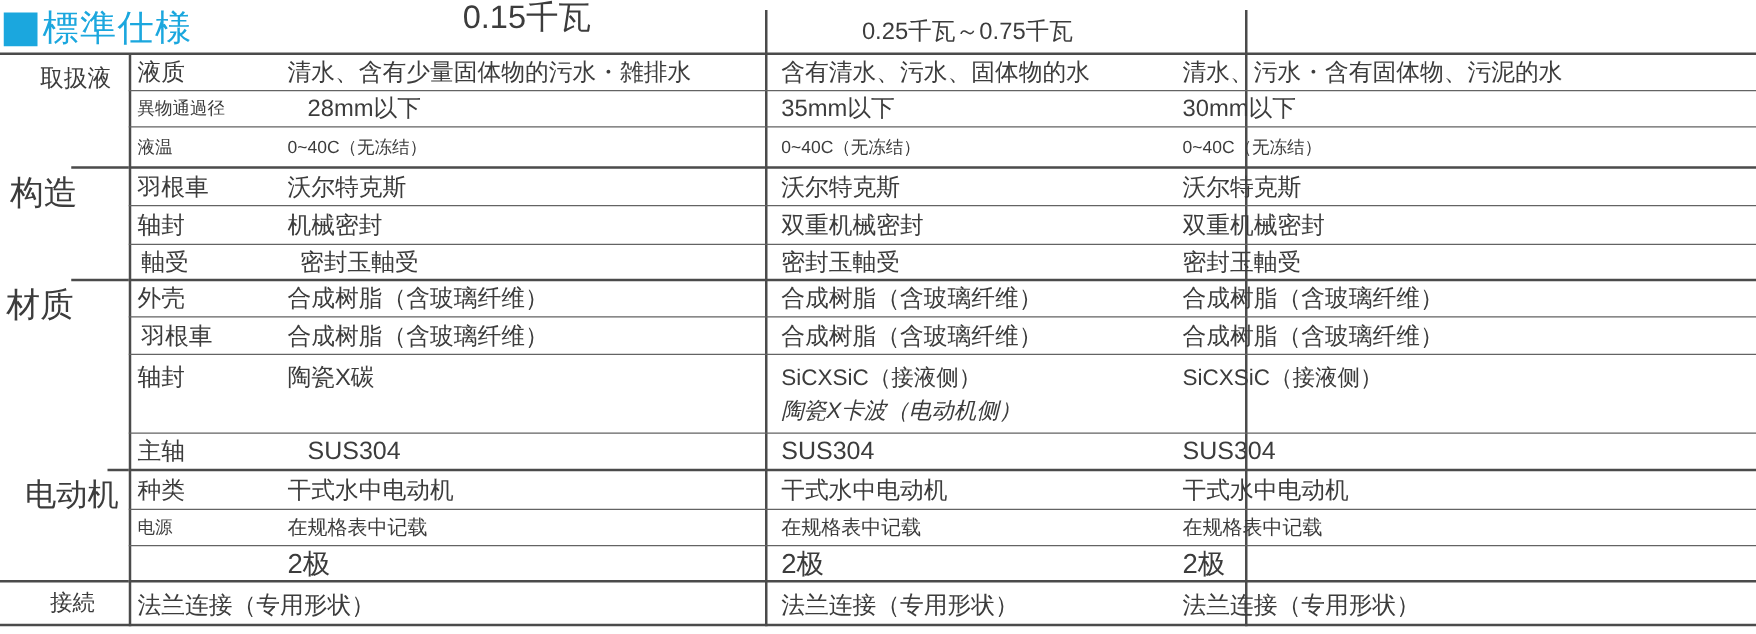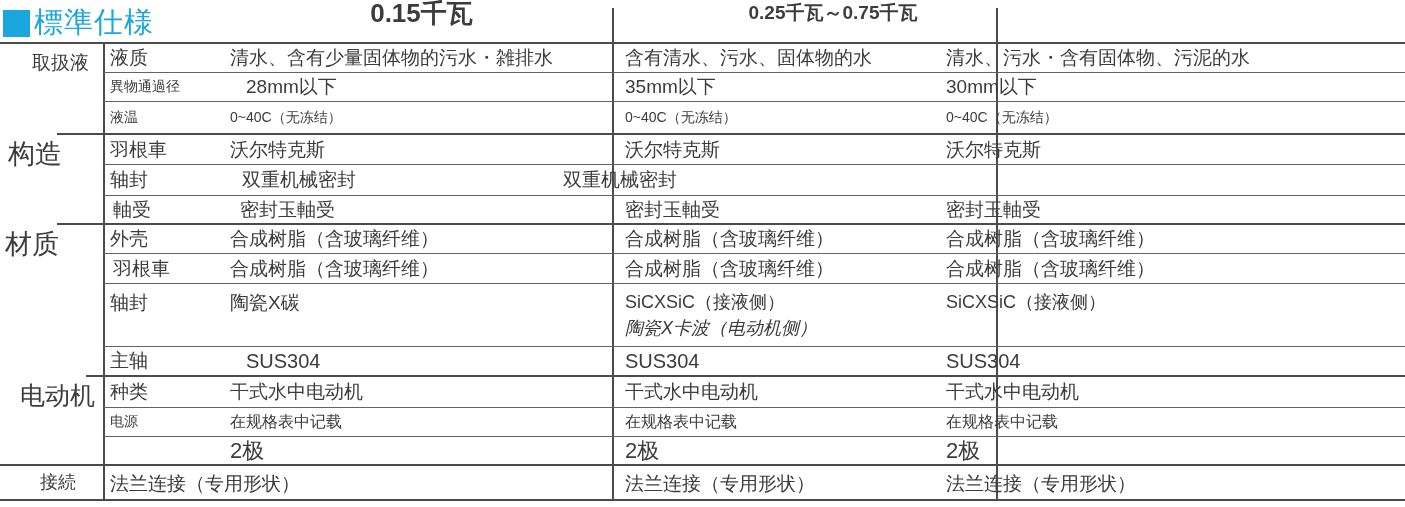--- a/index.html
+++ b/index.html
@@ -5,23 +5,23 @@
   html,body{margin:0;padding:0;background:#fff;}
   .page{position:relative;width:1405px;height:507px;background:#ffffff;
         font-family:"Liberation Sans","DejaVu Sans",sans-serif;color:#3c3c3c;overflow:hidden;}
 
   
   .title-wrap{position:absolute;left:3px;top:3px;display:flex;align-items:center;gap:4px;}
   .title-marker{width:27px;height:27px;background:#1ba7de;}
   .title-text{font-size:29px;letter-spacing:1px;color:#1ba7de;}
 
   
-  .col-header{position:absolute;top:0;height:26px;display:flex;align-items:center;justify-content:center;font-weight:bold;}
+  .col-header{position:absolute;top:0;height:26px;display:flex;align-items:center;justify-content:center;}
   .ch1{left:230px;width:383px;font-size:26px;}
-  .ch2{left:641px;width:384px;font-size:19px;}
+  .ch2{left:582px;width:384px;font-size:19px;margin-top:12px;}
   .ch3{left:997px;width:408px;font-size:19px;}
 
   
   .hline{position:absolute;height:2px;background:#4b4b4b;}
   .vline{position:absolute;width:2px;background:#4b4b4b;}
 
   
   .group-label{position:absolute;white-space:nowrap;}
   .g1{left:32px;top:50px;font-size:19px;}
   .g2{left:8px;top:136px;font-size:27px;}
@@ -103,20 +103,21 @@
 
     <div class="row h30">
       <div class="cell lbl">羽根車</div>
       <div class="cell v1">沃尔特克斯</div>
       <div class="cell v2">沃尔特克斯</div>
       <div class="cell v3">沃尔特克斯</div>
     </div>
 
     <div class="row h31">
       <div class="cell lbl">轴封</div>
+      <div class="cell v1">机械密封</div>
       <div class="cell v2">双重机械密封</div>
       <div class="cell v3">双重机械密封</div>
     </div>
 
     <div class="row h29 gb">
       <div class="cell lbl pl10">軸受</div>
       <div class="cell v1 pl10">密封玉軸受</div>
       <div class="cell v2">密封玉軸受</div>
       <div class="cell v3">密封玉軸受</div>
     </div>

